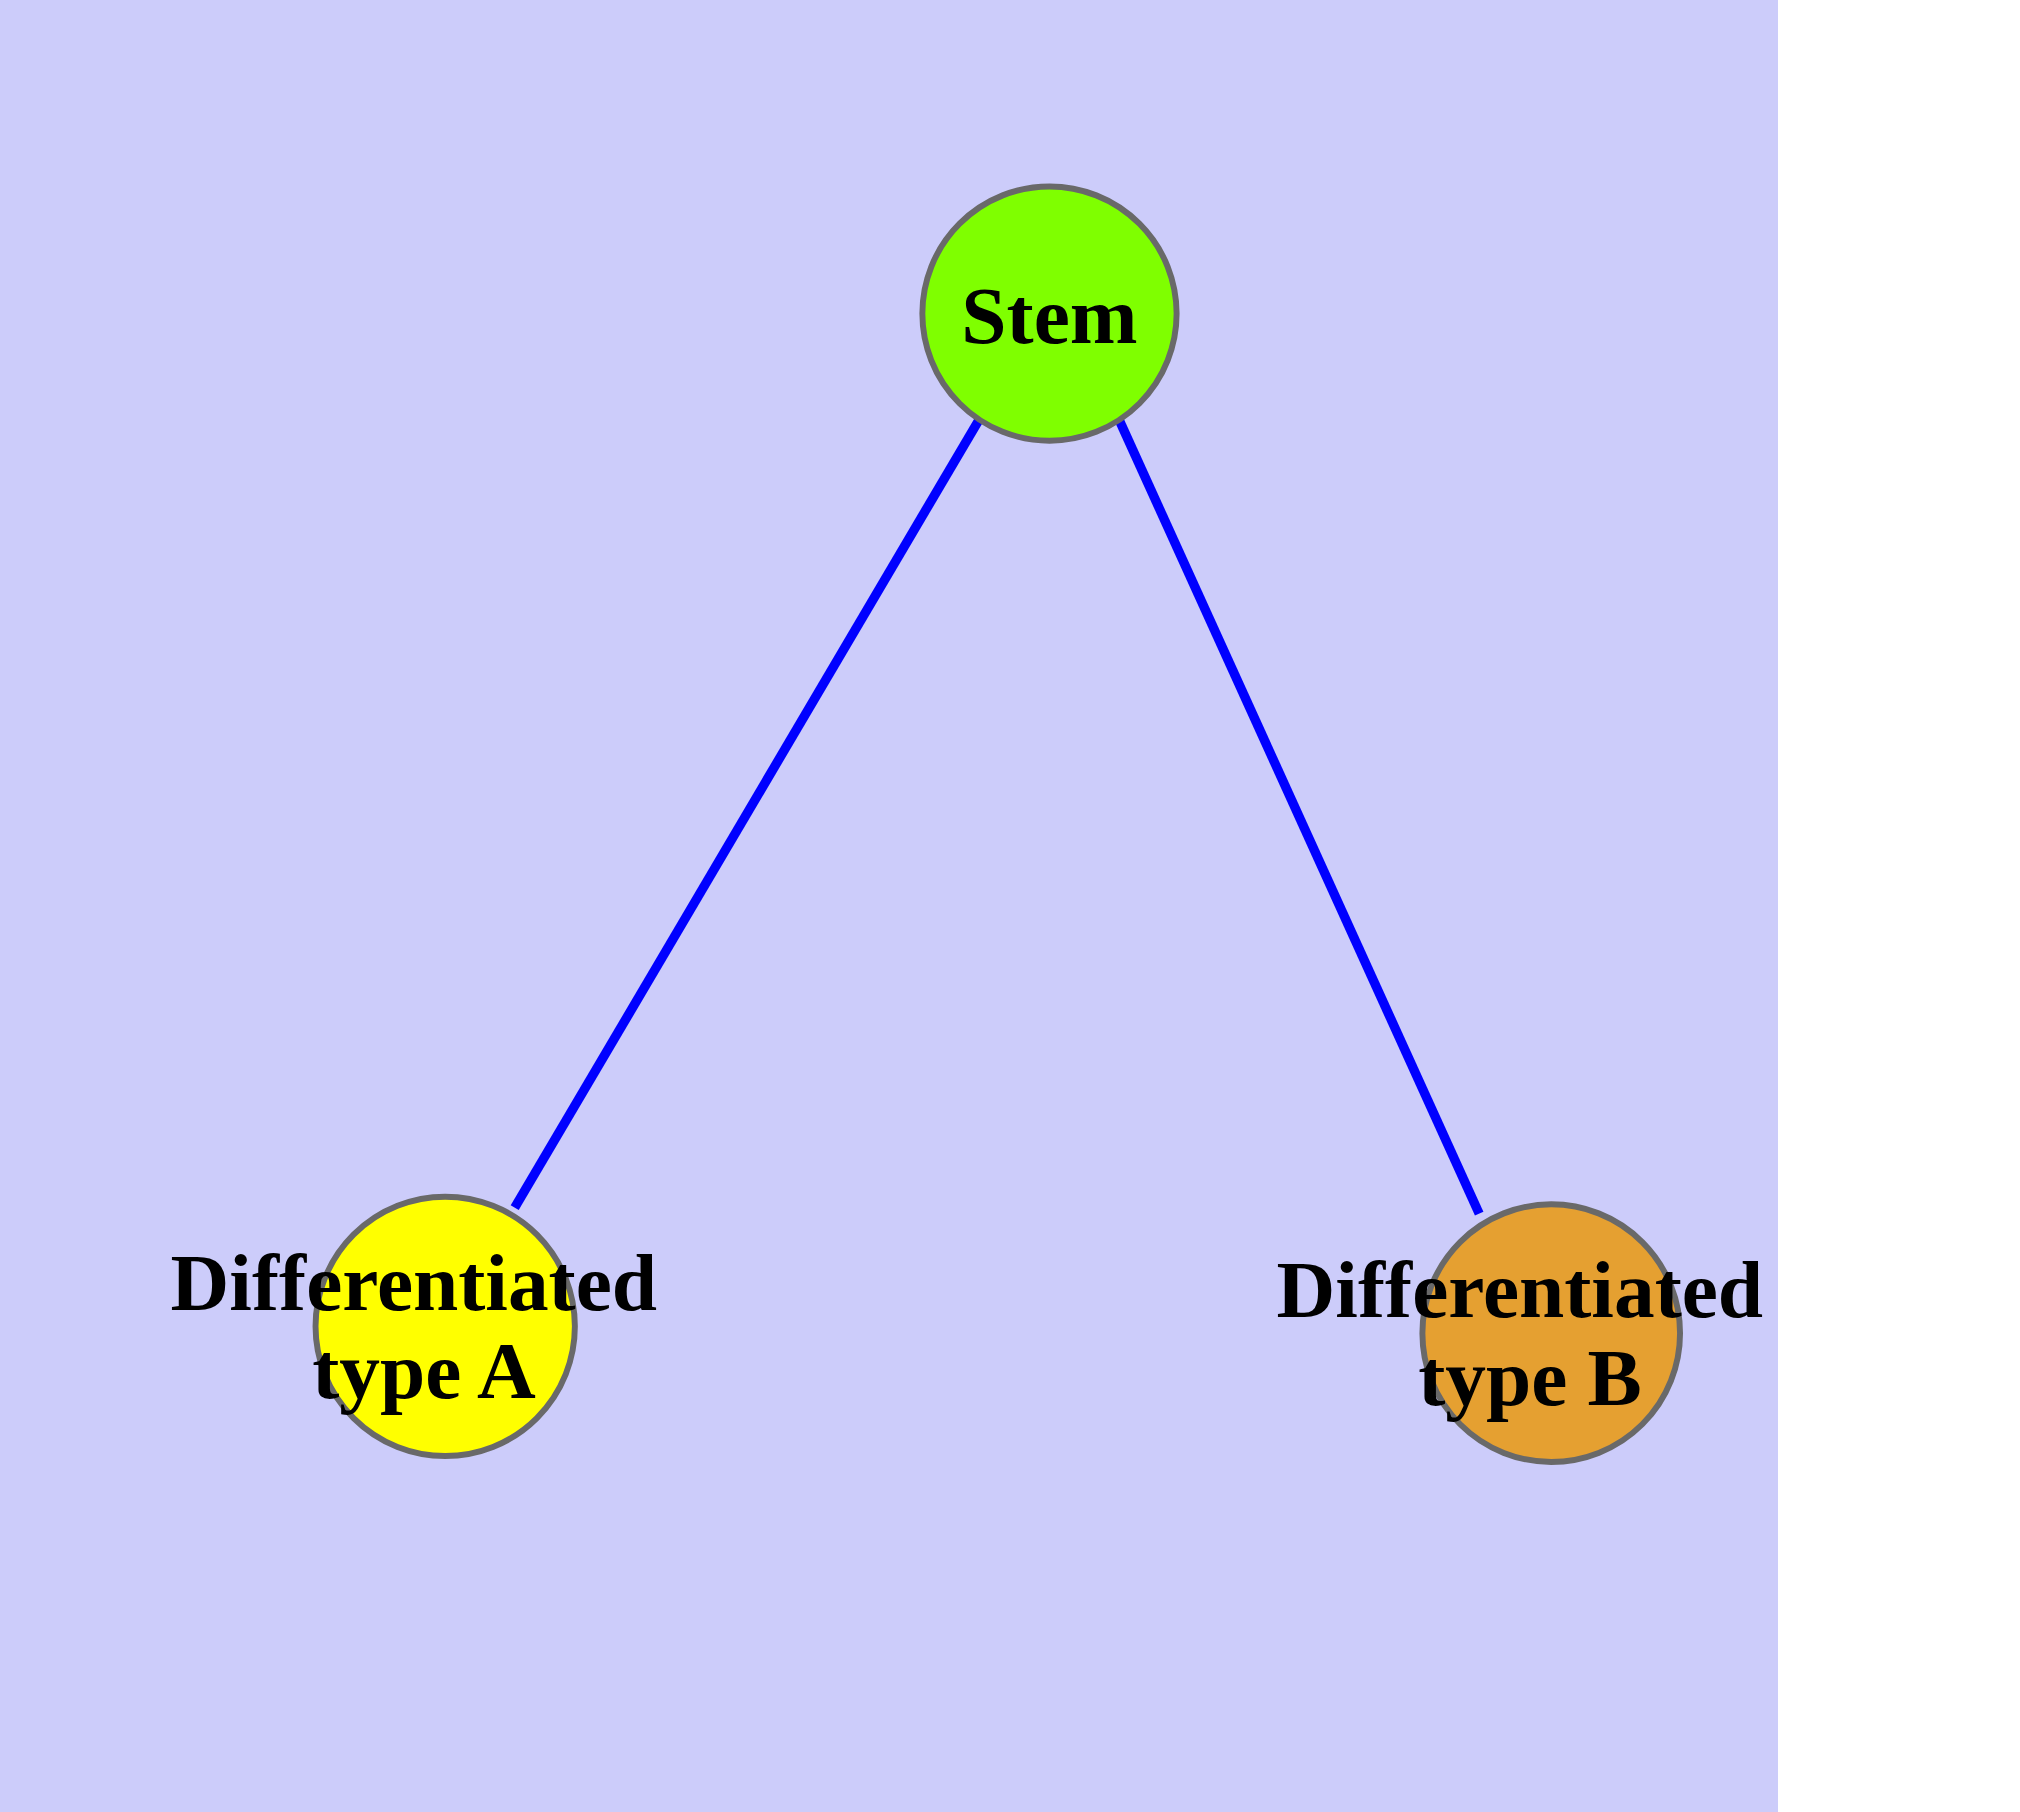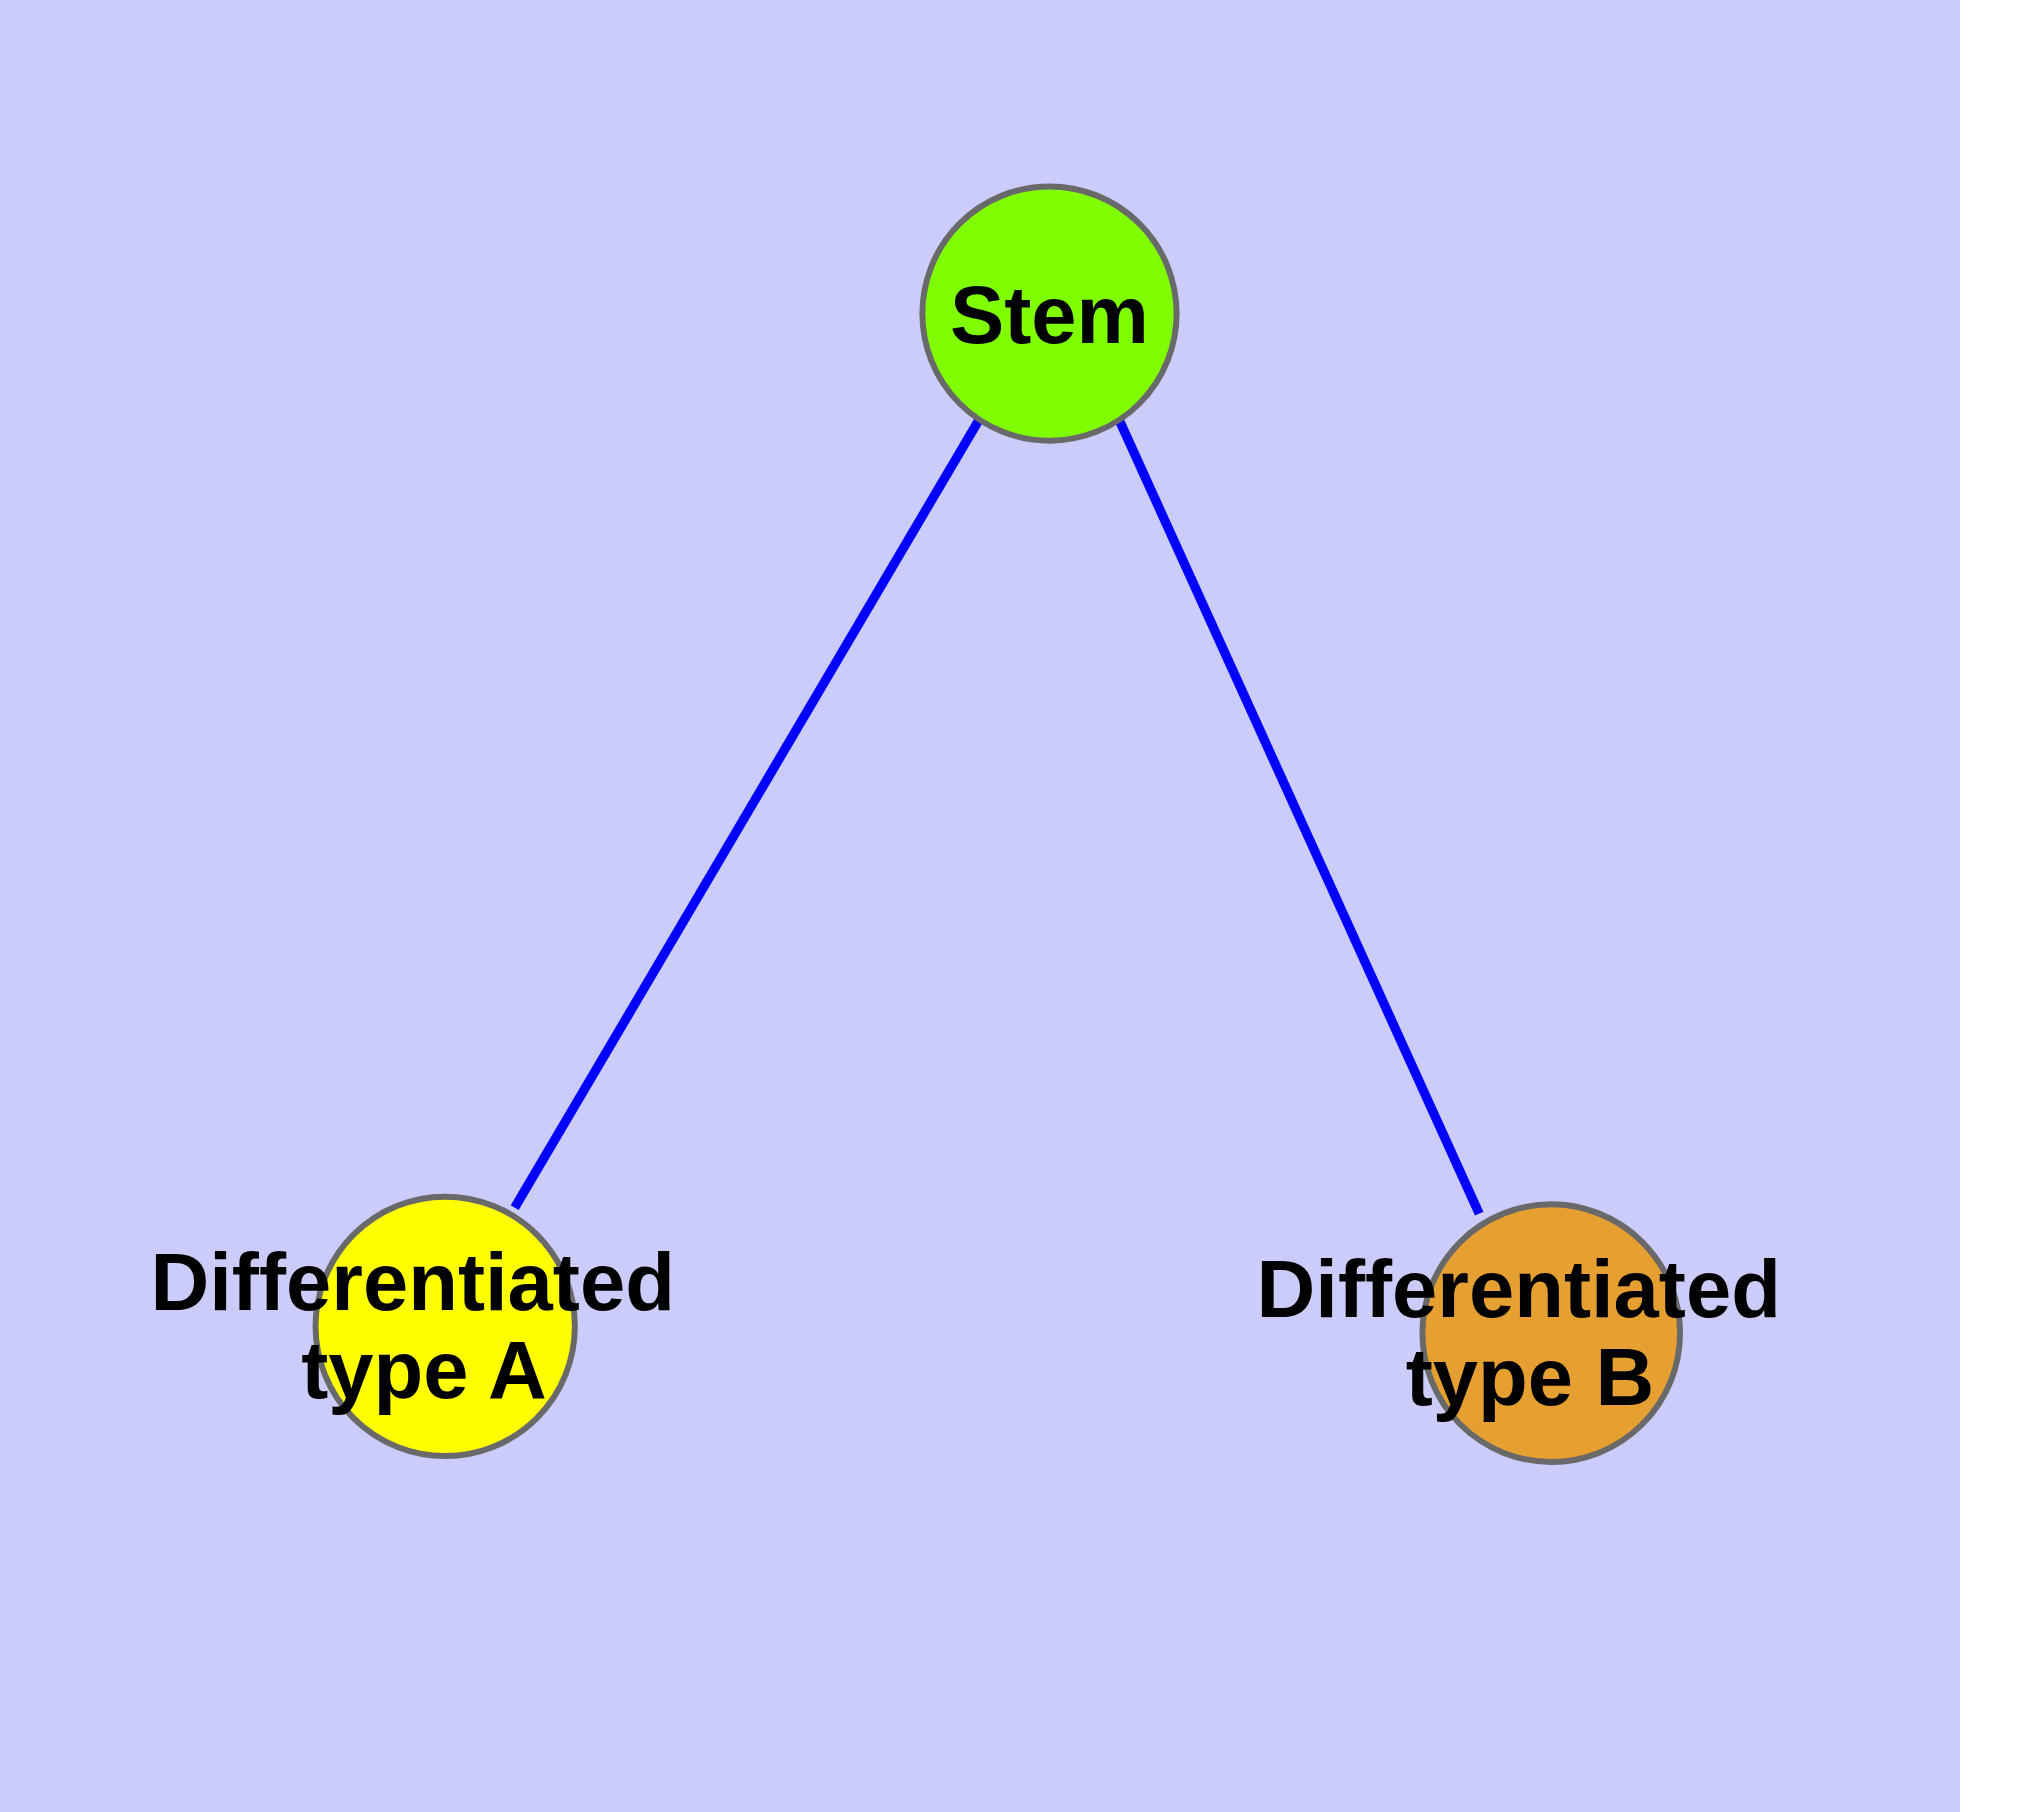--- a/index.html
+++ b/index.html
@@ -26,21 +26,21 @@
     font-weight: bold;
     fill: #000000;
     text-anchor: middle;
     dominant-baseline: middle;
     paint-order: normal;
   }
 </style>
 </head>
 <body>
 
-<div id="canvas" style="width: 1960px; height: 1812px; background: rgb(204, 204, 250);">
+<div id="canvas" style="width: 1778px; height: 1812px; background: rgb(204, 204, 250); font-family: Liberation Serif, serif;">
   <svg id="graph-svg" viewBox="0 0 2384 2138">
 
     <g>
       <line class="graph-edge" x1="1155" y1="495" x2="607" y2="1425" stroke="#0000ff" stroke-width="11" stroke-linecap="butt"></line>
       <line class="graph-edge" x1="1320" y1="495" x2="1745" y2="1432" stroke="#0000ff" stroke-width="11" stroke-linecap="butt"></line>
     </g>
 
     <g>
       <circle class="graph-node" cx="1238" cy="370" r="150" fill="#7fff00" stroke="#696969" stroke-width="7"></circle>
       <text class="node-label" font-size="96" fill="#000000">

